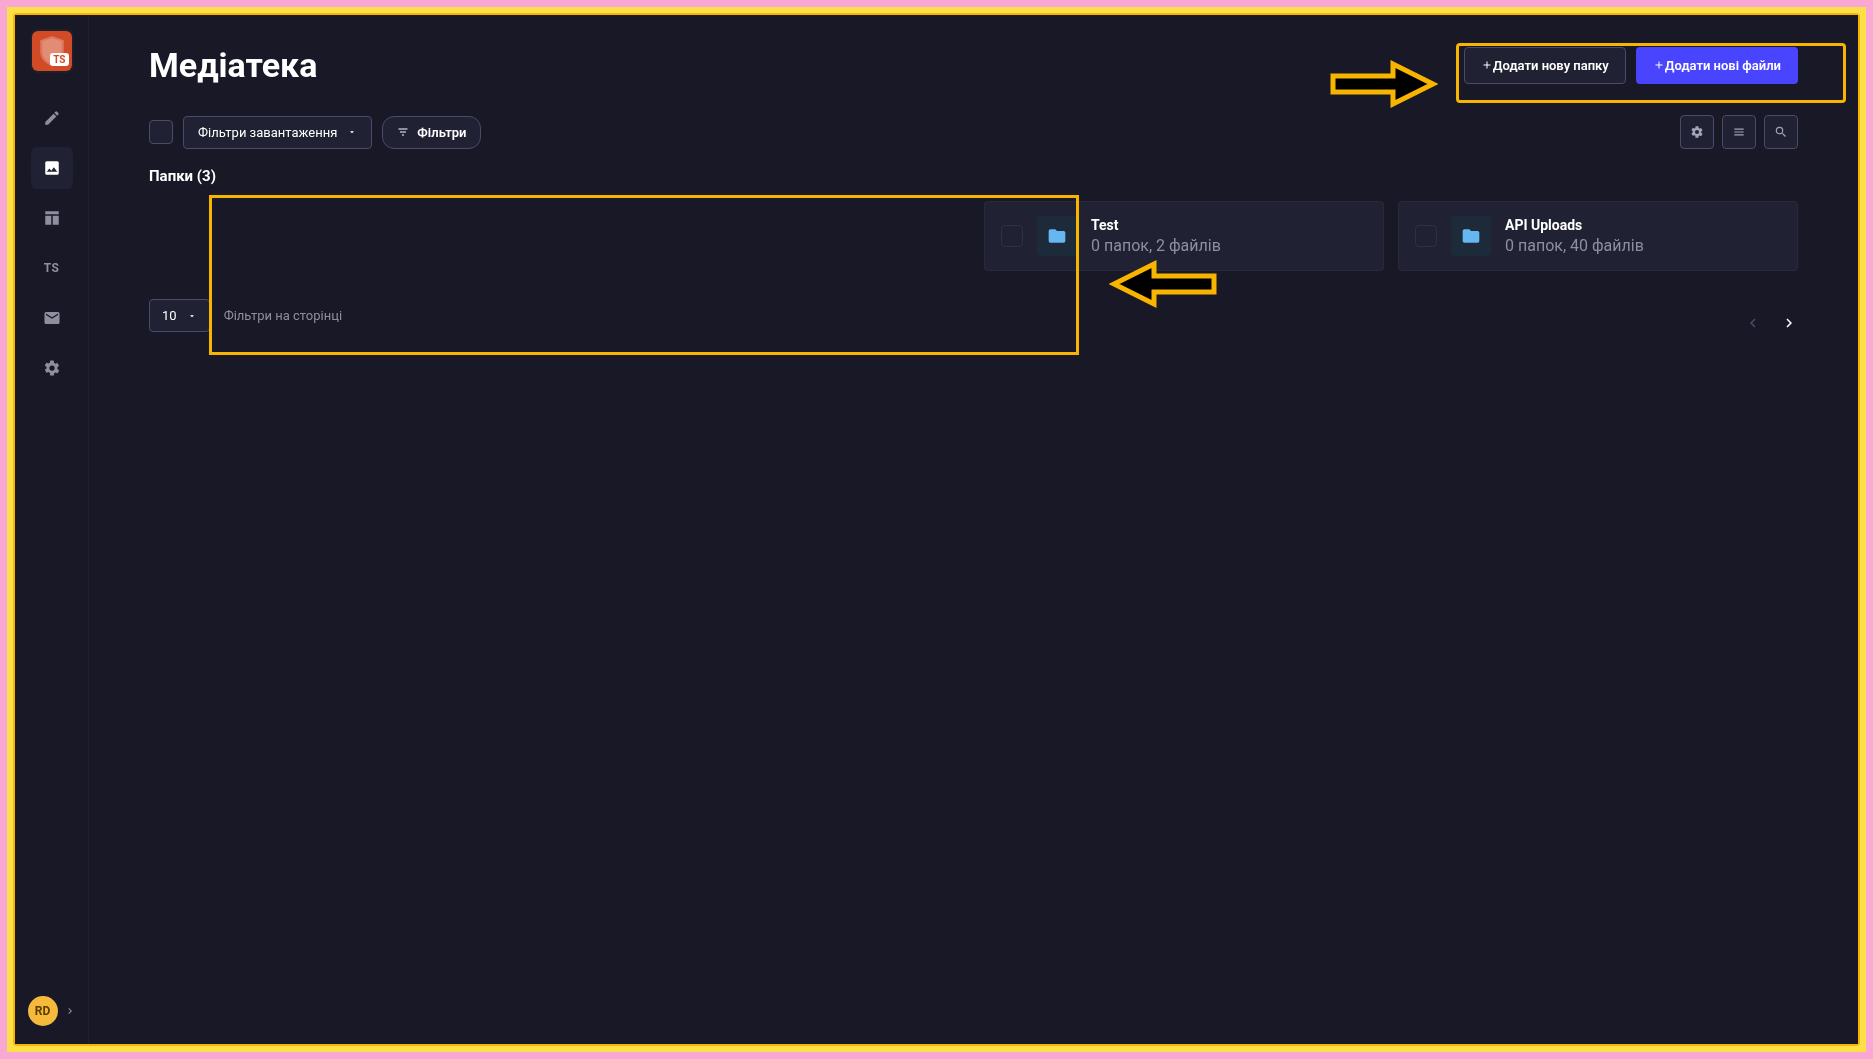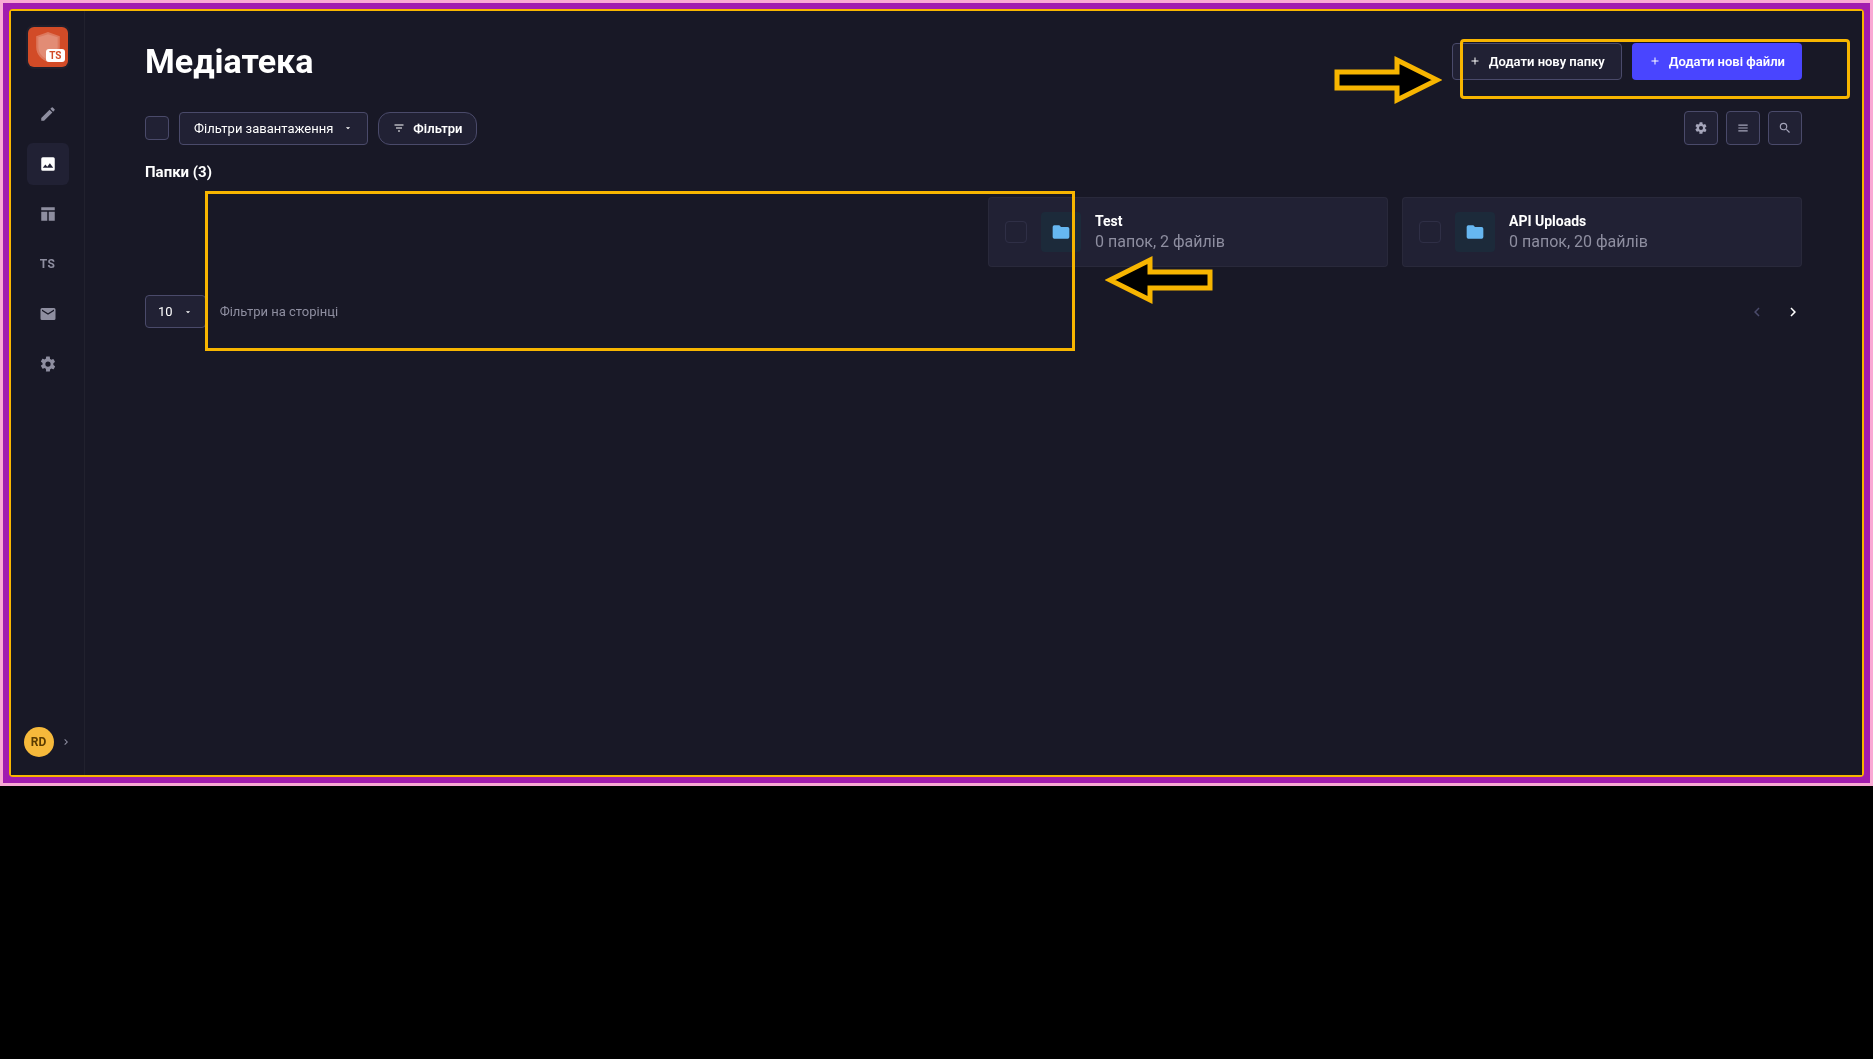--- a/index.html
+++ b/index.html
@@ -1,37 +1,37 @@
 <!DOCTYPE html>
 <html><head>
   <meta charset="utf-8">
   <style>
     * { margin:0; padding:0; box-sizing:border-box; font-family: -apple-system, BlinkMacSystemFont, "Segoe UI", Roboto, Helvetica, Arial, sans-serif; }
     body { background:#000; color:#fff; width:1873px; height:1059px; overflow:hidden; }
-    .frame { position:relative; width:1873px; height:786px; background:#a21caf; border:3px solid #f9a8d4; }
+    .frame { position:relative; width:1873px; height:1059px; background:#fde047; border:7px solid #f9a8d4; }
     .inner { position:absolute; inset:6px; border:2px solid #f7b500; border-radius:4px; background:#181826; display:flex; }
     
     .sidebar { width:74px; min-width:74px; background:#181826; border-right:1px solid rgba(255,255,255,0.04); display:flex; flex-direction:column; align-items:center; padding-top:16px; }
     .logo { width:40px; height:40px; border-radius:6px; background:#d24b27; position:relative; display:flex; align-items:center; justify-content:center; margin-bottom:22px; box-shadow:0 0 0 2px rgba(255,255,255,0.03); }
     .logo .badge { position:absolute; bottom:5px; right:3px; background:#fff; color:#d24b27; font-size:10px; font-weight:700; padding:1px 3px; border-radius:3px; }
     .nav-item { width:42px; height:42px; display:flex; align-items:center; justify-content:center; border-radius:6px; color:#8e8ea0; margin:4px 0; cursor:pointer; }
     .nav-item.active { background:#212134; color:#fff; }
     .nav-item svg { width:18px; height:18px; }
     .nav-item .ts { font-size:12px; font-weight:700; letter-spacing:.5px; }
     .sidebar .spacer { flex:1; }
     .avatar-wrap { display:flex; align-items:center; gap:6px; margin-bottom:18px; color:#8e8ea0; cursor:pointer;margin-top:7px; }
     .avatar { width:30px; height:30px; border-radius:50%; background:#f6b93b; color:#5a3b00; font-size:12px; font-weight:700; display:flex; align-items:center; justify-content:center; }
     .avatar-wrap svg { width:12px; height:12px; }
 
     
     .main { flex:1; position:relative; padding:30px 60px 30px 60px; background:#181826; overflow:hidden; }
     .header-row { display:flex; align-items:center; justify-content:space-between; margin-bottom:30px; }
     .title { font-size:34px; font-weight:700; color:#fff; }
     .header-actions { display:flex; gap:10px; }
-    .btn { display:inline-flex; align-items:center; gap:8px; padding:10px 16px; border-radius:4px; font-size:13px; font-weight:600; cursor:pointer; border:1px solid transparent; white-space:nowrap; }
+    .btn { display:inline-flex; align-items:center; padding:10px 16px; border-radius:4px; font-size:13px; font-weight:600; cursor:pointer; border:1px solid transparent; white-space:nowrap; }
     .btn svg { width:12px; height:12px; }
     .btn-outline { background:#212134; color:#fff; border:1px solid #4a4a6a; }
     .btn-primary { background:#4945ff; color:#fff; }
 
     .toolbar-row { display:flex; align-items:center; justify-content:space-between; margin-bottom:18px; }
     .toolbar-left { display:flex; align-items:center; gap:10px; }
     .checkbox { width:24px; height:24px; border:1px solid #4a4a6a; border-radius:4px; background:#212134; cursor:pointer; display:flex; align-items:center; justify-content:center; }
     .select { display:inline-flex; align-items:center; gap:10px; padding:8px 14px; border:1px solid #4a4a6a; border-radius:4px; background:#212134; color:#fff; font-size:13px; cursor:pointer; }
     .select svg { width:10px; height:10px; }
     .filter-btn { display:inline-flex; align-items:center; gap:8px; padding:8px 14px; border:1px solid #4a4a6a; border-radius:12px; background:#212134; color:#fff; font-size:13px; font-weight:600; cursor:pointer; }
@@ -43,21 +43,21 @@
     .section-title { font-size:15px; font-weight:700; color:#fff; margin-bottom:16px; }
 
     .folder-grid { display:flex; gap:14px;justify-content:flex-end; }
     .folder-card { flex:0 0 400px; background:#212134; border:1px solid rgba(255,255,255,0.04); border-radius:4px; padding:14px 16px; display:flex; align-items:center; gap:14px; cursor:pointer; }
     .folder-card .fchk { width:22px; height:22px; border:1px solid #4a4a6a; border-radius:4px; background:#212134; cursor:pointer; opacity:.35; }
     .folder-iconbox { width:40px; height:40px; background:#1c2a3a; border-radius:4px; display:flex; align-items:center; justify-content:center; color:#66b7f1; }
     .folder-iconbox svg { width:20px; height:20px; }
     .folder-meta .fname { font-size:14px; font-weight:700; color:#fff; }
     .folder-meta .fsub { font-size:16px; color:#8e8ea0; margin-top:3px; }
 
-    .pager-row { display:flex; align-items:center; justify-content:space-between; margin-top:28px; }
+    .pager-row { display:flex; align-items:flex-end; justify-content:space-between; margin-top:28px; }
     .pager-left { display:flex; align-items:center; gap:14px; }
     .page-size { display:inline-flex; align-items:center; gap:10px; padding:8px 12px; border:1px solid #4a4a6a; border-radius:4px; background:#212134; color:#fff; font-size:13px; cursor:pointer; }
     .page-size svg { width:10px; height:10px; }
     .pager-label { font-size:13px; color:#8e8ea0; }
     .pager-right { display:flex; align-items:center; gap:18px; }
     .pager-arrow { color:#fff; cursor:pointer; display:flex; align-items:center; }
     .pager-arrow.disabled { color:#4a4a6a; cursor:default; }
     .pager-arrow svg { width:18px; height:18px; }
 
     
@@ -199,21 +199,21 @@
 
         <div class="folder-card">
           <div class="fchk"></div>
           <div class="folder-iconbox">
             <svg viewBox="0 0 24 24" fill="currentColor">
                 <path d="M10 4H4a2 2 0 0 0-2 2v12a2 2 0 0 0 2 2h16a2 2 0 0 0 2-2V8a2 2 0 0 0-2-2h-8l-2-2z"></path>
               </svg>
           </div>
           <div class="folder-meta">
             <div class="fname">API Uploads</div>
-            <div class="fsub">0 папок, 20 файлів</div>
+            <div class="fsub">0 папок, 40 файлів</div>
           </div>
         </div>
       </div>
 
       <div class="pager-row">
         <div class="pager-left">
           <div class="page-size">
             <span>10</span>
             <svg viewBox="0 0 24 24" fill="currentColor">
                 <path d="M7 10l5 5 5-5z"></path>

